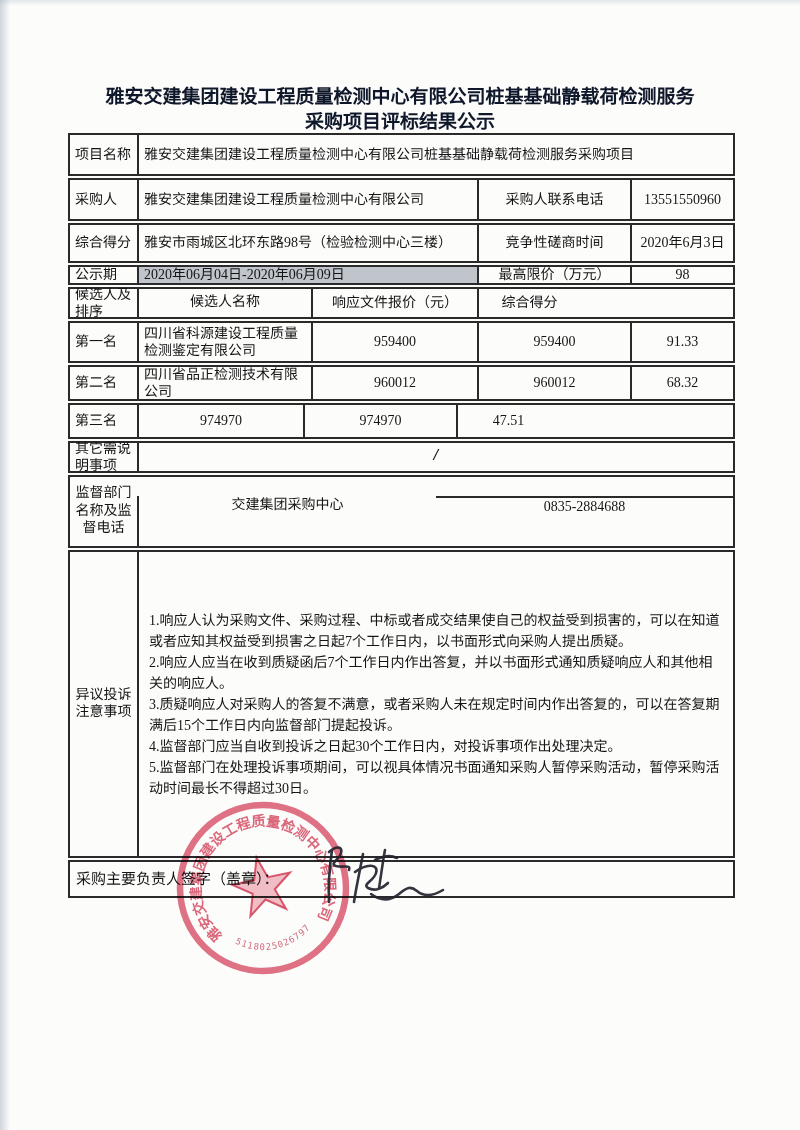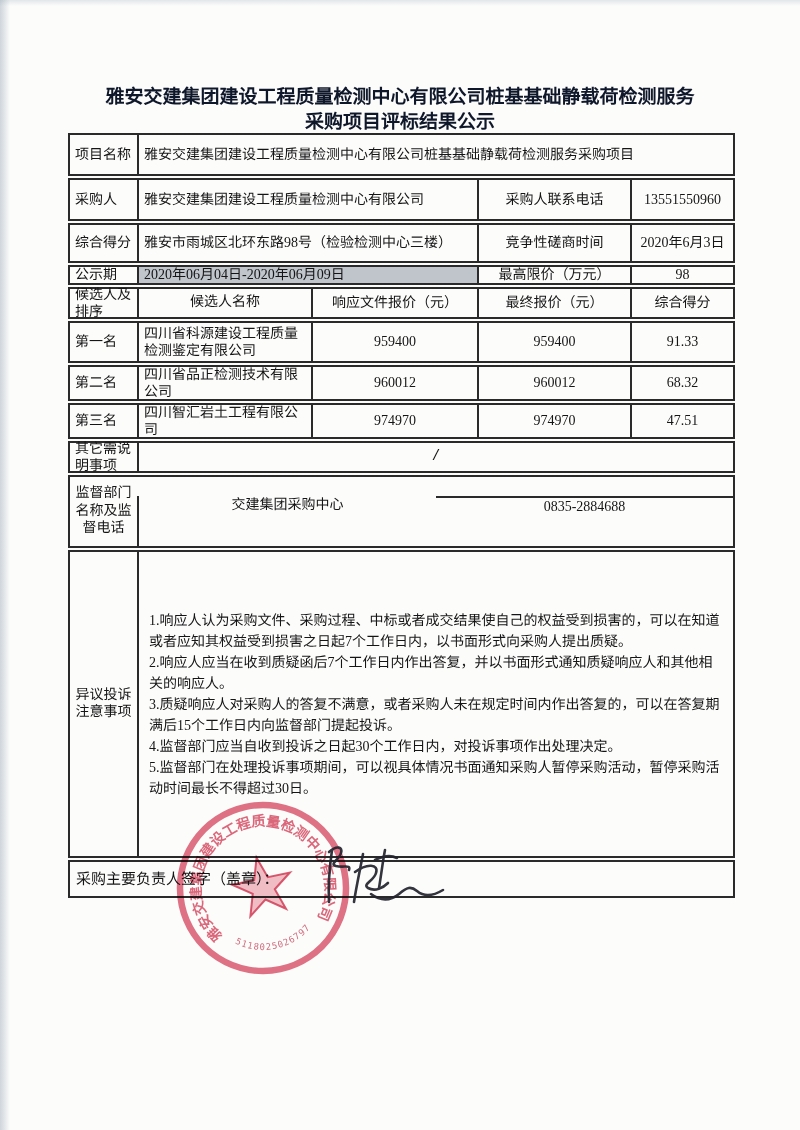--- a/index.html
+++ b/index.html
@@ -91,21 +91,20 @@
       <div class="cell c-label">公示期</div>
       <div class="cell c-wide hl">2020年06月04日-2020年06月09日</div>
       <div class="cell c-mid">最高限价（万元）</div>
       <div class="cell c-last">98</div>
     </div>
 
     <div class="row h-r5">
       <div class="cell c-label">候选人及排序</div>
       <div class="cell c-name center">候选人名称</div>
       <div class="cell c-bid">响应文件报价（元）</div>
-      <div class="cell c-mid">最终报价（元）</div>
       <div class="cell c-last">综合得分</div>
     </div>
 
     <div class="row h-r6">
       <div class="cell c-label">第一名</div>
       <div class="cell c-name">四川省科源建设工程质量检测鉴定有限公司</div>
       <div class="cell c-bid">959400</div>
       <div class="cell c-mid">959400</div>
       <div class="cell c-last">91.33</div>
     </div>
@@ -113,21 +112,20 @@
     <div class="row h-r7">
       <div class="cell c-label">第二名</div>
       <div class="cell c-name">四川省品正检测技术有限公司</div>
       <div class="cell c-bid">960012</div>
       <div class="cell c-mid">960012</div>
       <div class="cell c-last">68.32</div>
     </div>
 
     <div class="row h-r8">
       <div class="cell c-label">第三名</div>
-      <div class="cell c-name">四川智汇岩土工程有限公司</div>
       <div class="cell c-bid">974970</div>
       <div class="cell c-mid">974970</div>
       <div class="cell c-last">47.51</div>
     </div>
 
     <div class="row h-r9">
       <div class="cell c-label">其它需说明事项</div>
       <div class="cell c-rest center">/</div>
     </div>
 

